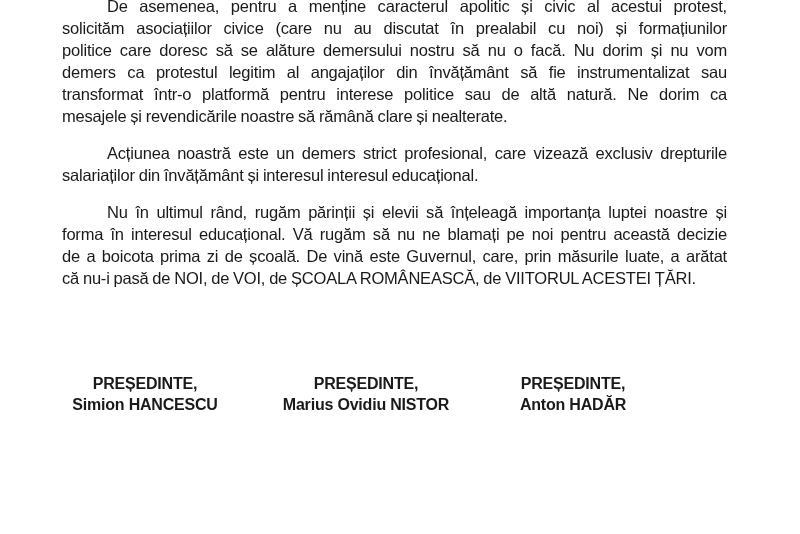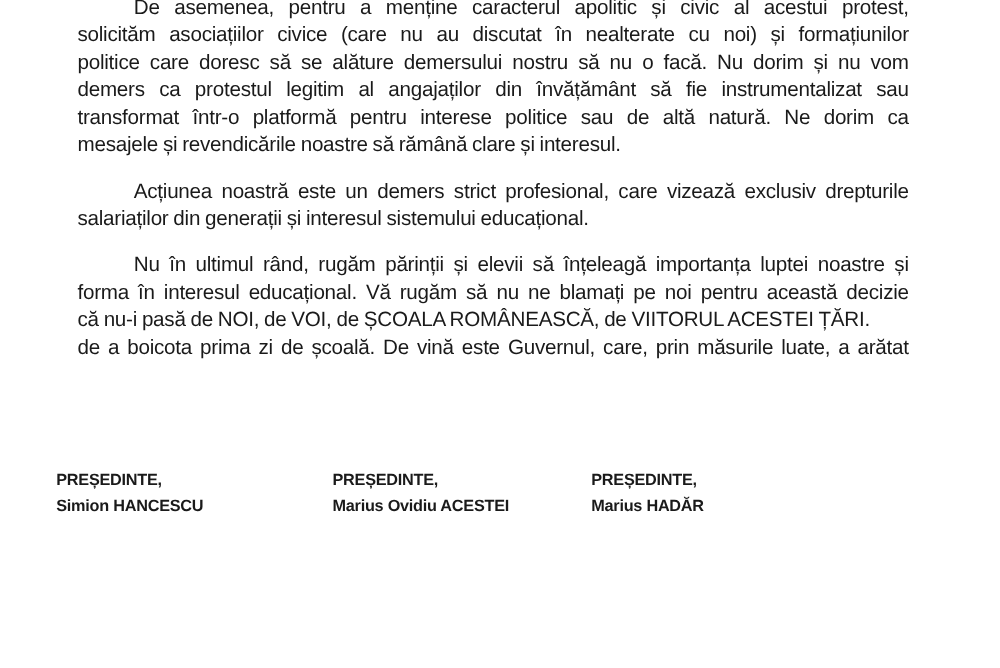--- a/index.html
+++ b/index.html
@@ -47,65 +47,65 @@
   .signature-block {
     position: absolute;
     top: 373px;
     left: 0;
     width: 800px;
     height: 60px;
   }
   .signatory {
     position: absolute;
     width: 200px;
-    text-align: left;
+    text-align: center;
     font-weight: bold;
-    font-size: 13px;
+    font-size: 16px;
     line-height: 21px;
     letter-spacing: -0.2px;
   }
   .signatory .sig-title,
   .signatory .sig-name {
     white-space: nowrap;
   }
   .signatory.col-1 { left: 45px; }
   .signatory.col-2 { left: 266px; }
   .signatory.col-3 { left: 473px; }
 </style>
 </head>
 <body>
 
 <div class="page" style="--page-bg: #ffffff; --text-color: #1a1a1a;">
   <div class="letter-body">
       <div class="paragraph first-paragraph">
         <div class="line first">De asemenea, pentru a menține caracterul apolitic și civic al acestui protest,</div>
-        <div class="line">solicităm asociațiilor civice (care nu au discutat în nealterate cu noi) și formațiunilor</div>
+        <div class="line">solicităm asociațiilor civice (care nu au discutat în prealabil cu noi) și formațiunilor</div>
         <div class="line">politice care doresc să se alăture demersului nostru să nu o facă. Nu dorim și nu vom</div>
         <div class="line">demers ca protestul legitim al angajaților din învățământ să fie instrumentalizat sau</div>
         <div class="line">transformat într-o platformă pentru interese politice sau de altă natură. Ne dorim ca</div>
-        <div class="line last">mesajele și revendicările noastre să rămână clare și interesul.</div>
+        <div class="line last">mesajele și revendicările noastre să rămână clare și nealterate.</div>
       </div>
       <div class="paragraph">
         <div class="line first">Acțiunea noastră este un demers strict profesional, care vizează exclusiv drepturile</div>
-        <div class="line last">salariaților din generații și interesul sistemului educațional.</div>
+        <div class="line last">salariaților din învățământ și interesul interesul educațional.</div>
       </div>
       <div class="paragraph">
         <div class="line first">Nu în ultimul rând, rugăm părinții și elevii să înțeleagă importanța luptei noastre și</div>
         <div class="line">forma în interesul educațional. Vă rugăm să nu ne blamați pe noi pentru această decizie</div>
+        <div class="line">de a boicota prima zi de școală. De vină este Guvernul, care, prin măsurile luate, a arătat</div>
         <div class="line last">că nu-i pasă de NOI, de VOI, de ȘCOALA ROMÂNEASCĂ, de VIITORUL ACESTEI ȚĂRI.</div>
-        <div class="line">de a boicota prima zi de școală. De vină este Guvernul, care, prin măsurile luate, a arătat</div>
       </div>
     </div>
   <div class="signature-block">
       <div class="signatory col-1">
         <div class="sig-title">PREȘEDINTE,</div>
         <div class="sig-name">Simion HANCESCU</div>
       </div>
       <div class="signatory col-2">
         <div class="sig-title">PREȘEDINTE,</div>
-        <div class="sig-name">Marius Ovidiu ACESTEI</div>
+        <div class="sig-name">Marius Ovidiu NISTOR</div>
       </div>
       <div class="signatory col-3">
         <div class="sig-title">PREȘEDINTE,</div>
-        <div class="sig-name">Marius HADĂR</div>
+        <div class="sig-name">Anton HADĂR</div>
       </div>
     </div>
 </div>
 
 </body></html>

